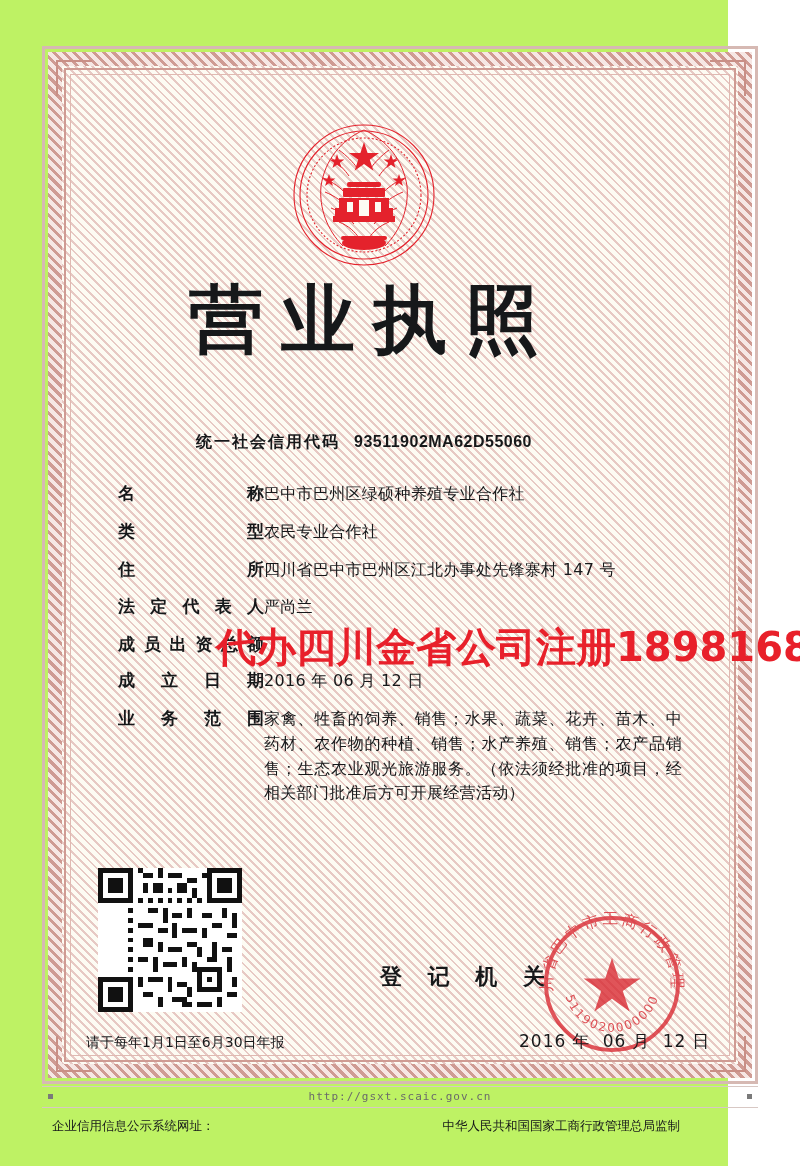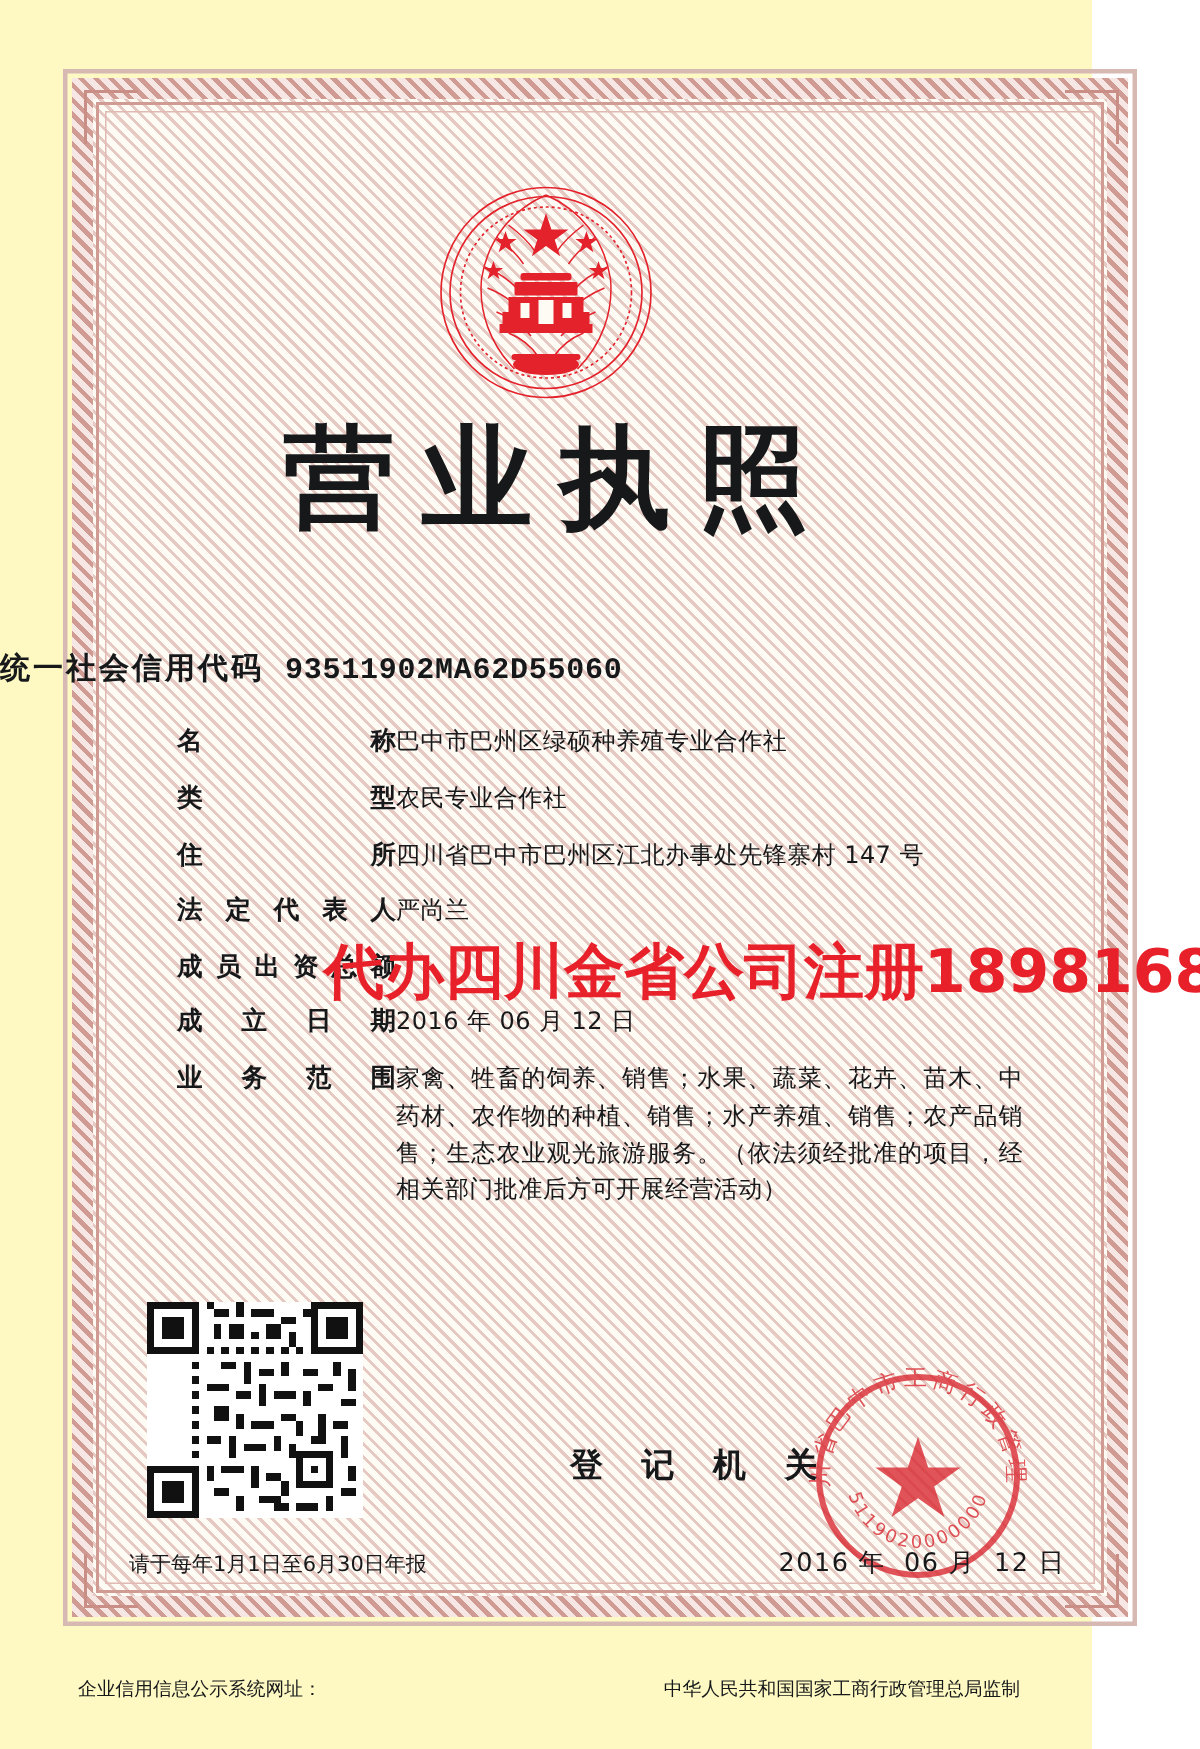--- a/index.html
+++ b/index.html
@@ -13,21 +13,21 @@
     font-family: "Liberation Serif", "DejaVu Serif", serif;
     position: relative;
     overflow: hidden;
   }
 
   .page {
     position: absolute;
     left: 0; top: 0;
     width: 728px;
     height: 1166px;
-    background: #fef9c3;
+    background: #bef264;
   }
 
   
   .frame-outer {
     position: absolute;
     left: 42px; top: 46px;
     width: 716px; height: 1038px;
     border: 3px solid #d6b9b3;
     box-sizing: border-box;
   }
@@ -97,24 +97,24 @@
     text-align: center;
     font-family: "DejaVu Sans", sans-serif;
     font-size: 27px;
     color: #16181a;
     letter-spacing: 1px;
   }
   .credit-code {
     position: absolute;
     left: 0; right: 0;
     top: 432px;
-    text-align: left;
-    font-family: Liberation Mono, monospace;
+    text-align: center;
+    font-family: Liberation Sans, sans-serif;
     font-weight: bold;
-    font-size: 20px;
+    font-size: 16px;
     color: #16181a;
   }
   .credit-code .label { letter-spacing: 2px; }
   .credit-code .value { margin-left: 14px; letter-spacing: 0.5px; }
 
   
   .fields {
     position: absolute;
     left: 118px;
     top: 482px;
@@ -509,17 +509,22 @@
   </div>
 
   <div class="issue-date">
     <span>2016</span><span>年</span>
     <span>06</span><span>月</span>
     <span>12</span><span>日</span>
   </div>
 
   <div class="annual-note">请于每年1月1日至6月30日年报</div>
 
+  <div class="url-strip">
+    <span class="tick l"></span>
+    <span>http://gsxt.scaic.gov.cn</span>
+    <span class="tick r"></span>
+  </div>
 
   <div class="footer-left">企业信用信息公示系统网址：</div>
   <div class="footer-right">中华人民共和国国家工商行政管理总局监制</div>
 
 </div>
 
 </body></html>

